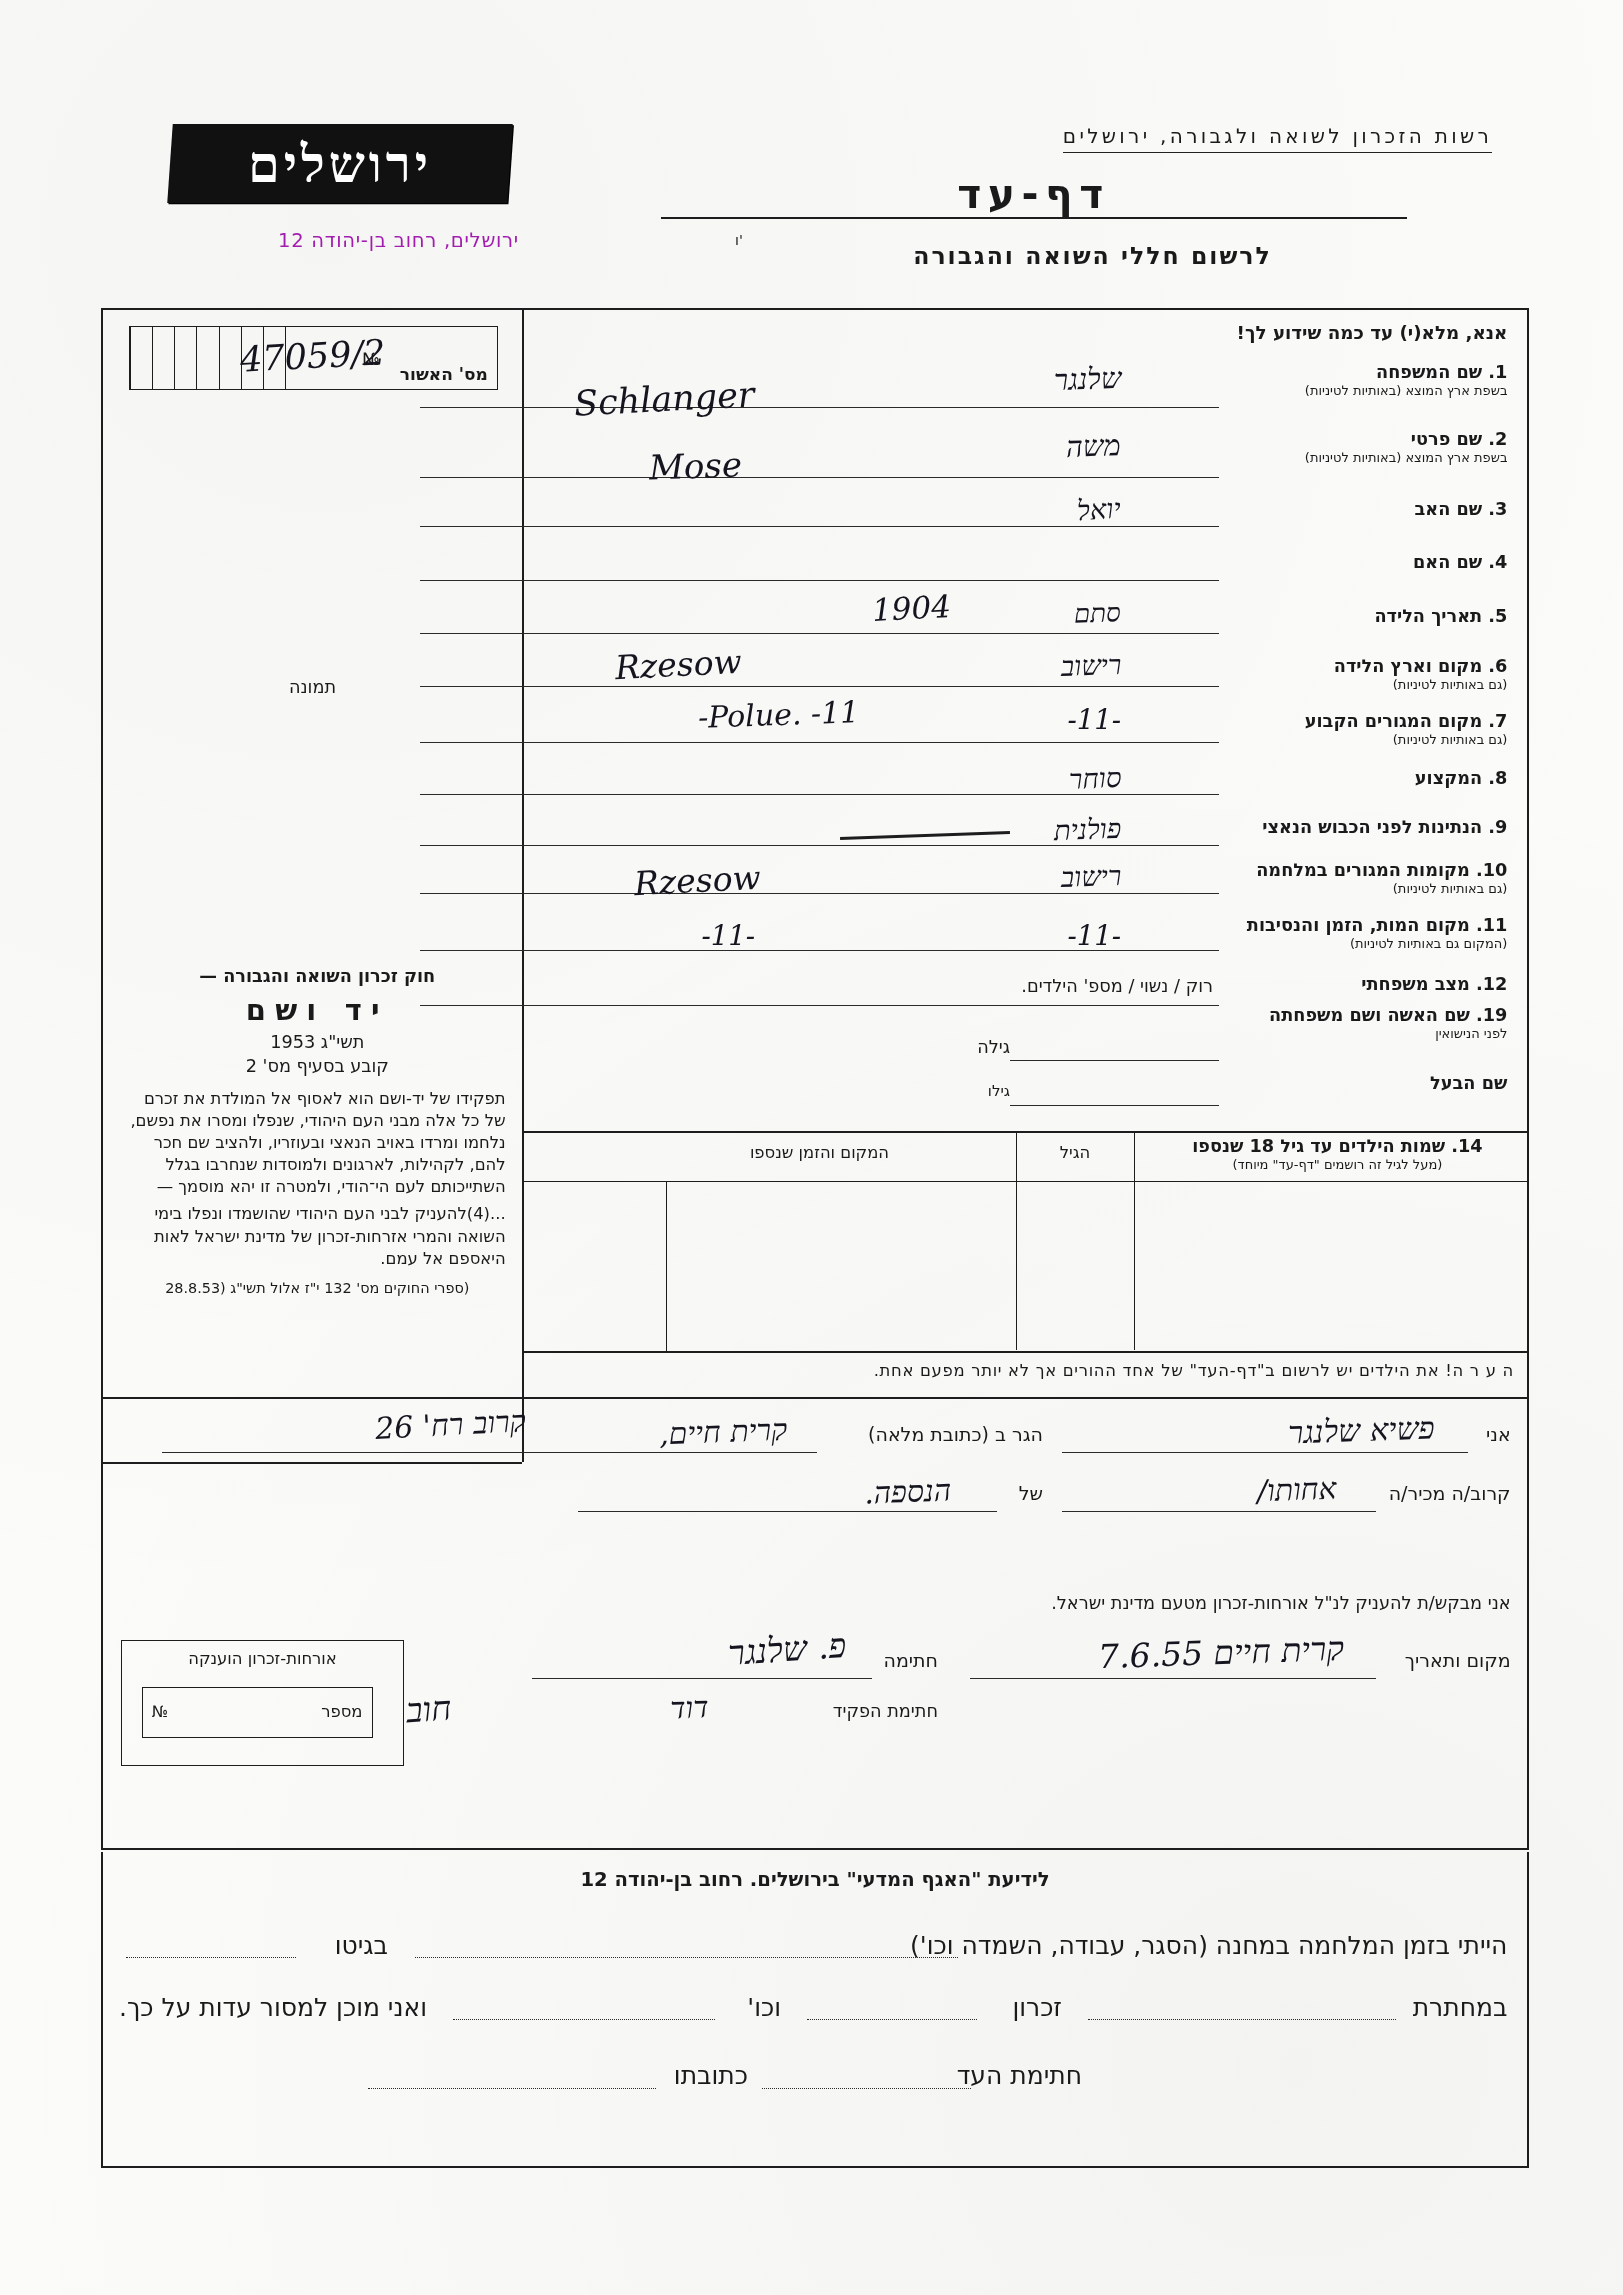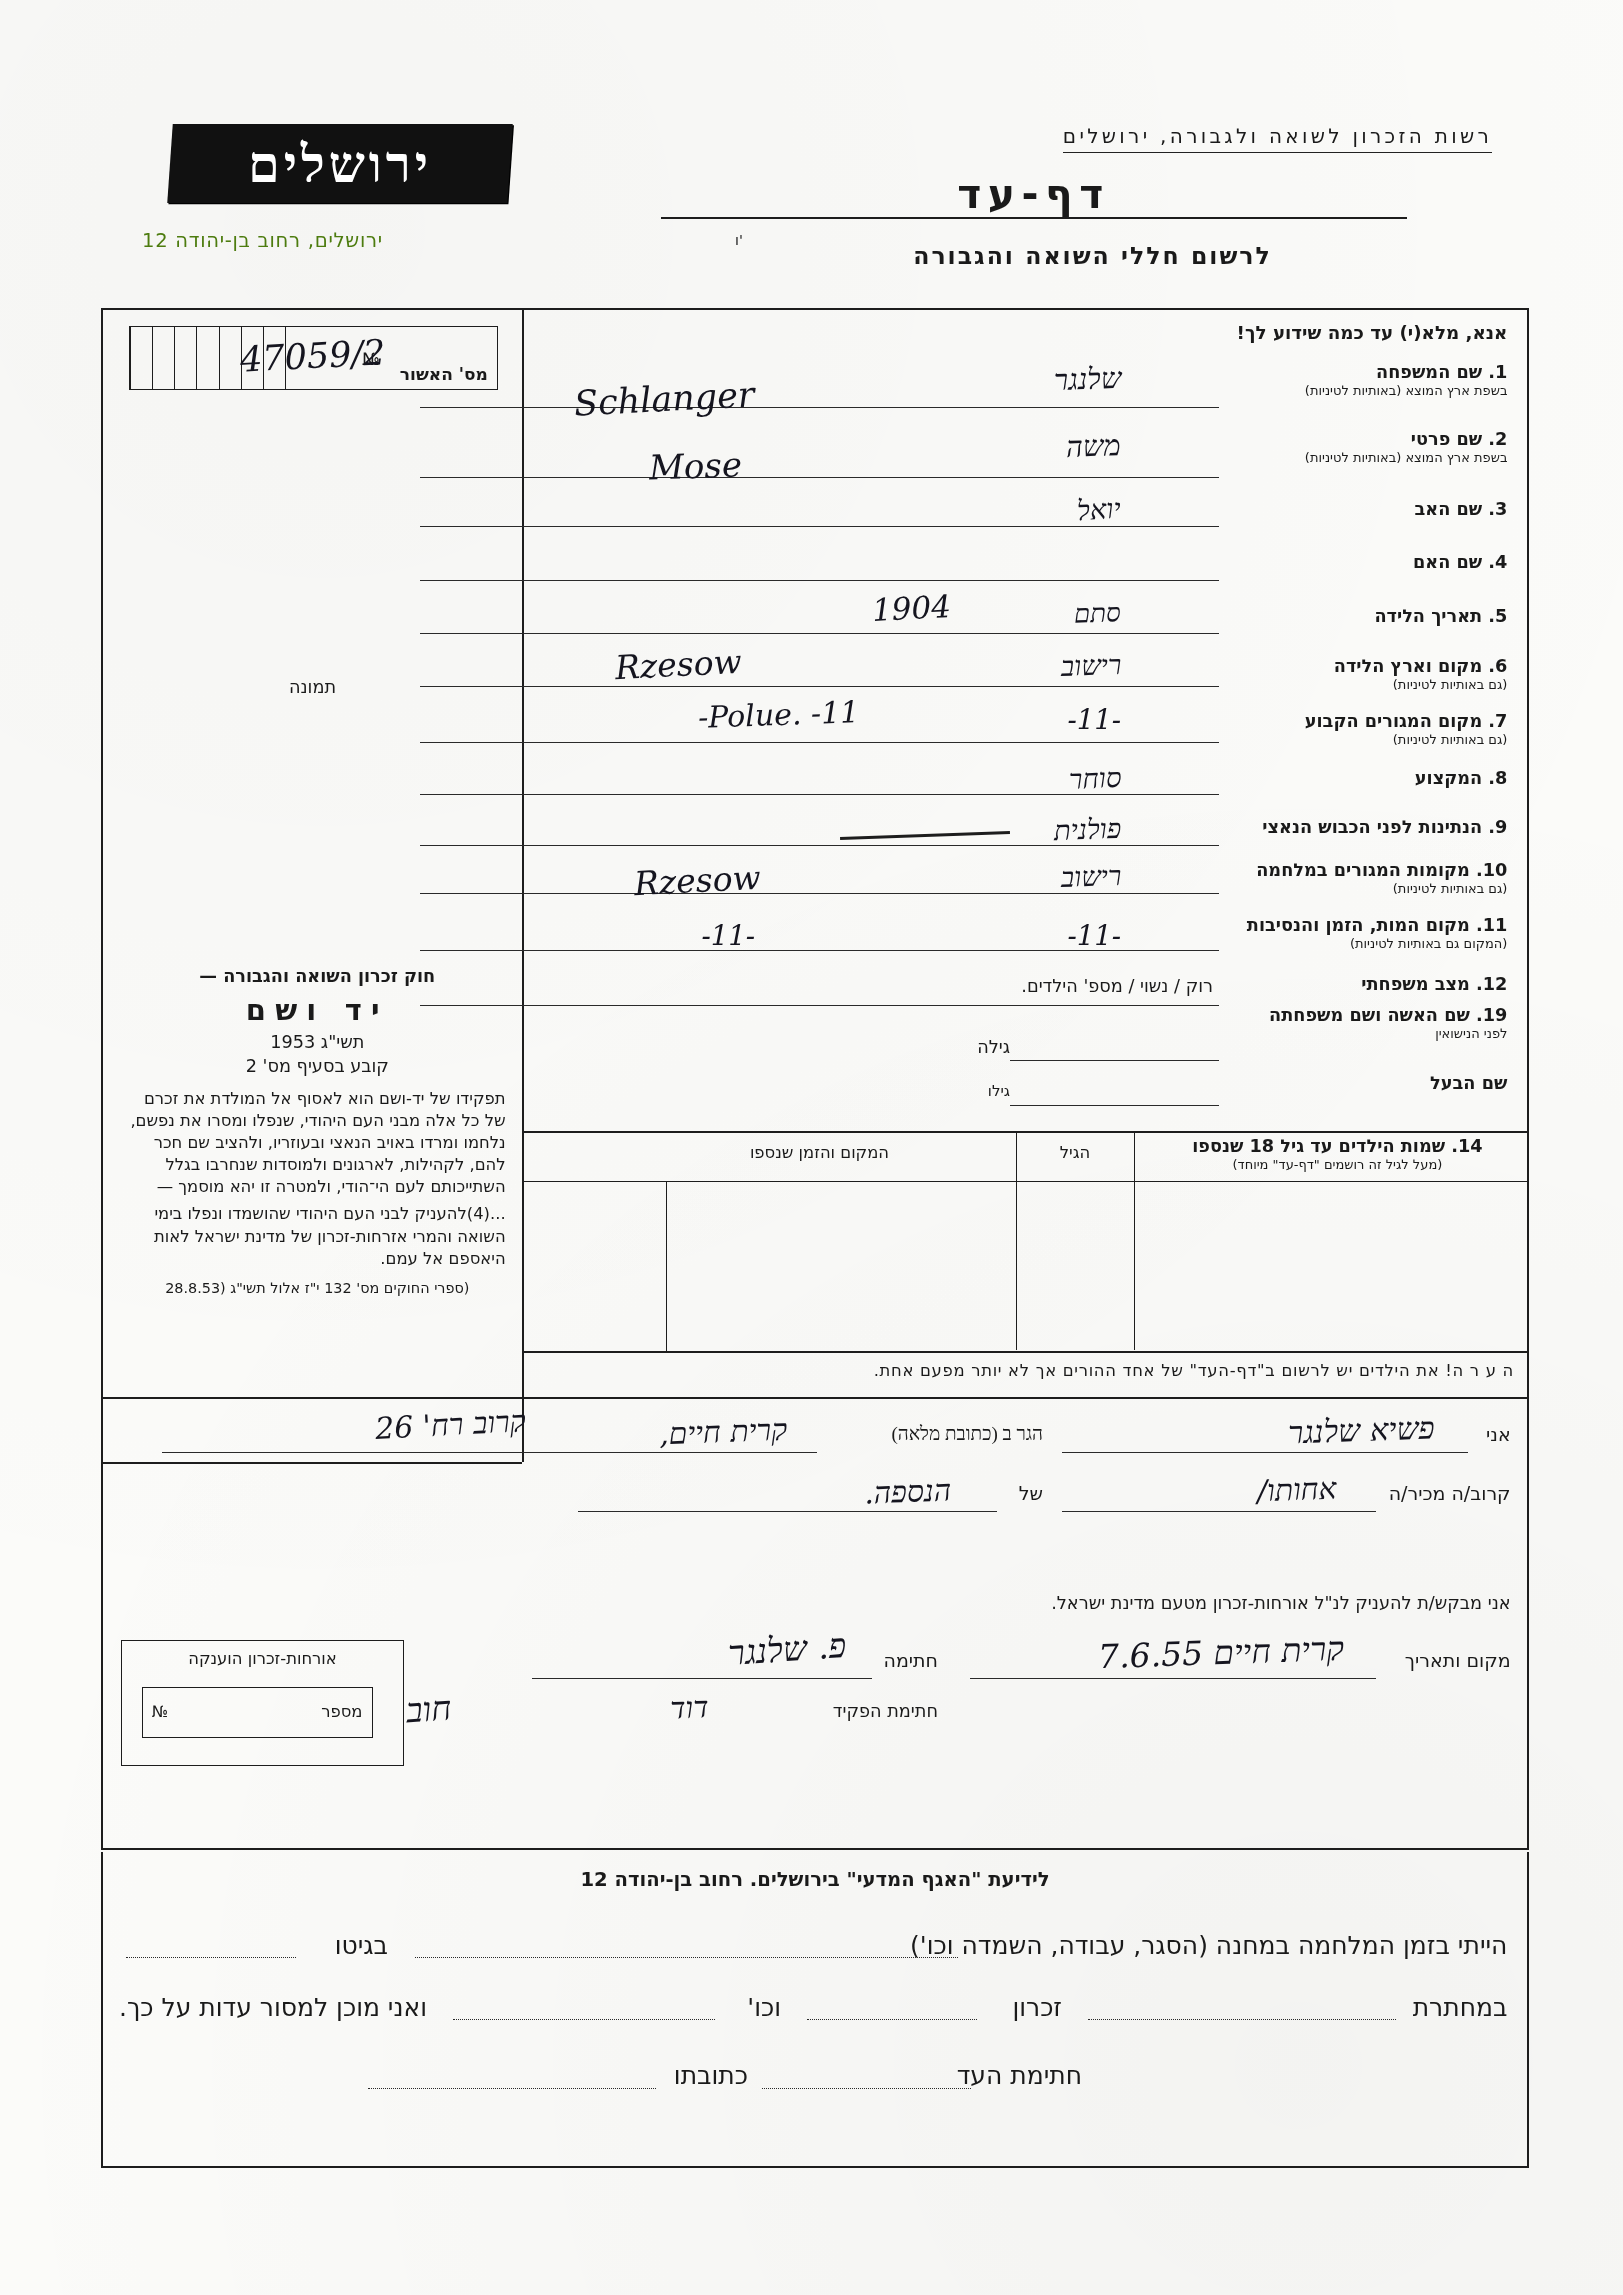--- a/index.html
+++ b/index.html
@@ -30,22 +30,22 @@
     background:#111;
     display:flex;align-items:center;justify-content:center;
     transform:skewX(-4deg);
     box-shadow:1.3px 1.3px 0 #000;
   }
   .logo span{
     color:#fff;font-family:"DejaVu Serif",serif;font-weight:bold;
     font-size:51px;letter-spacing:3.9px;transform:skewX(4deg);
   }
   .logo-addr{
-    position:absolute;right:1128px;top:131px;width:353px;
-    text-align:left;font-size:19.6px;letter-spacing:0.7px;color:#4d7c0f;
+    position:absolute;right:1048px;top:131px;width:353px;
+    text-align:center;font-size:19.6px;letter-spacing:0.7px;color:#a21caf;
   }
   .authority{
     position:absolute;right:131px;top:26px;width:929px;
     text-align:right;font-size:20px;letter-spacing:3.3px;
   }
   .authority .ul{border-bottom:1.3px solid #222;padding-bottom:3.9px;display:inline-block;}
   .daf-ed{
     position:absolute;right:262px;top:72px;width:655px;
     text-align:center;font-size:41px;font-weight:bold;letter-spacing:6.5px;
   }
@@ -332,21 +332,21 @@
     <div class="vline" style="left:563px;top:871px;width:1.3px;height:170px;"></div>
 
     <div class="note" style="top:1051px;width:982px;">ה ע ר ה! את הילדים יש לרשום ב"דף-העד" של אחד ההורים אך לא יותר מפעם אחת.</div>
 
     <div class="hline" style="left:0;top:1087px;width:1424px;height:2px;"></div>
 
     <div class="decl" style="top:1113px;">אני</div>
     <div class="fieldline" style="right:59px;top:1142px;width:406px;"></div>
     <div class="hw" style="right:92px;top:1102px;font-size:31px;transform:rotate(-2deg);">פשיא שלנגר</div>
 
-    <div class="decl" style="top:1113px;right:484px;font-family:Liberation Serif, serif;">הגר ב (כתובת מלאה)</div>
+    <div class="decl" style="top:1113px;right:484px;">הגר ב (כתובת מלאה)</div>
     <div class="fieldline" style="right:710px;top:1142px;width:655px;"></div>
     <div class="hw" style="right:740px;top:1104px;font-size:30px;transform:rotate(-2deg);">קרית חיים,</div>
     <div class="hw" style="right:1001px;top:1097px;font-size:30px;transform:rotate(-3deg);">קרוב רח' 26</div>
 
     <div class="decl" style="top:1172px;">קרוב/ה מכיר/ה</div>
     <div class="fieldline" style="right:151px;top:1201px;width:314px;"></div>
     <div class="hw" style="right:190px;top:1162px;font-size:30px;transform:rotate(-2deg);">אחותו/</div>
 
     <div class="decl" style="top:1172px;right:484px;">של</div>
     <div class="fieldline" style="right:530px;top:1201px;width:419px;"></div>

